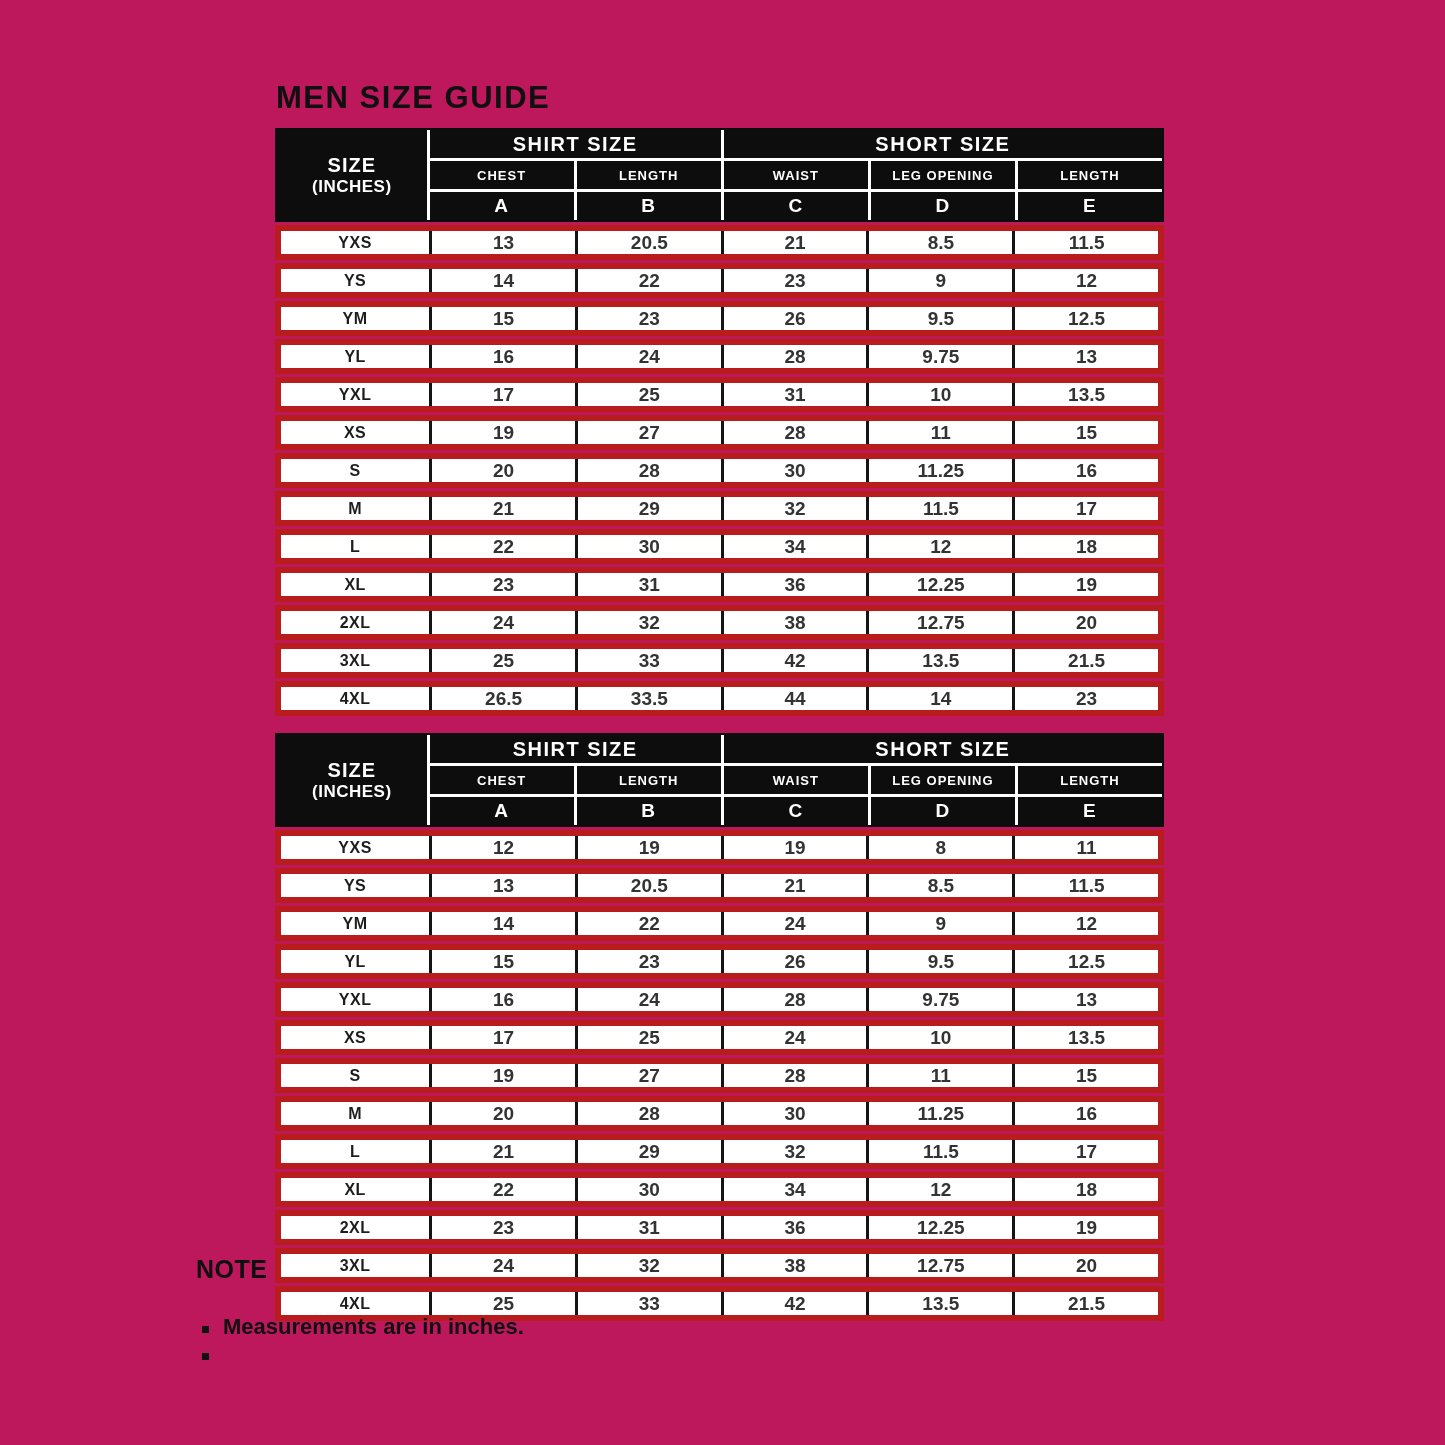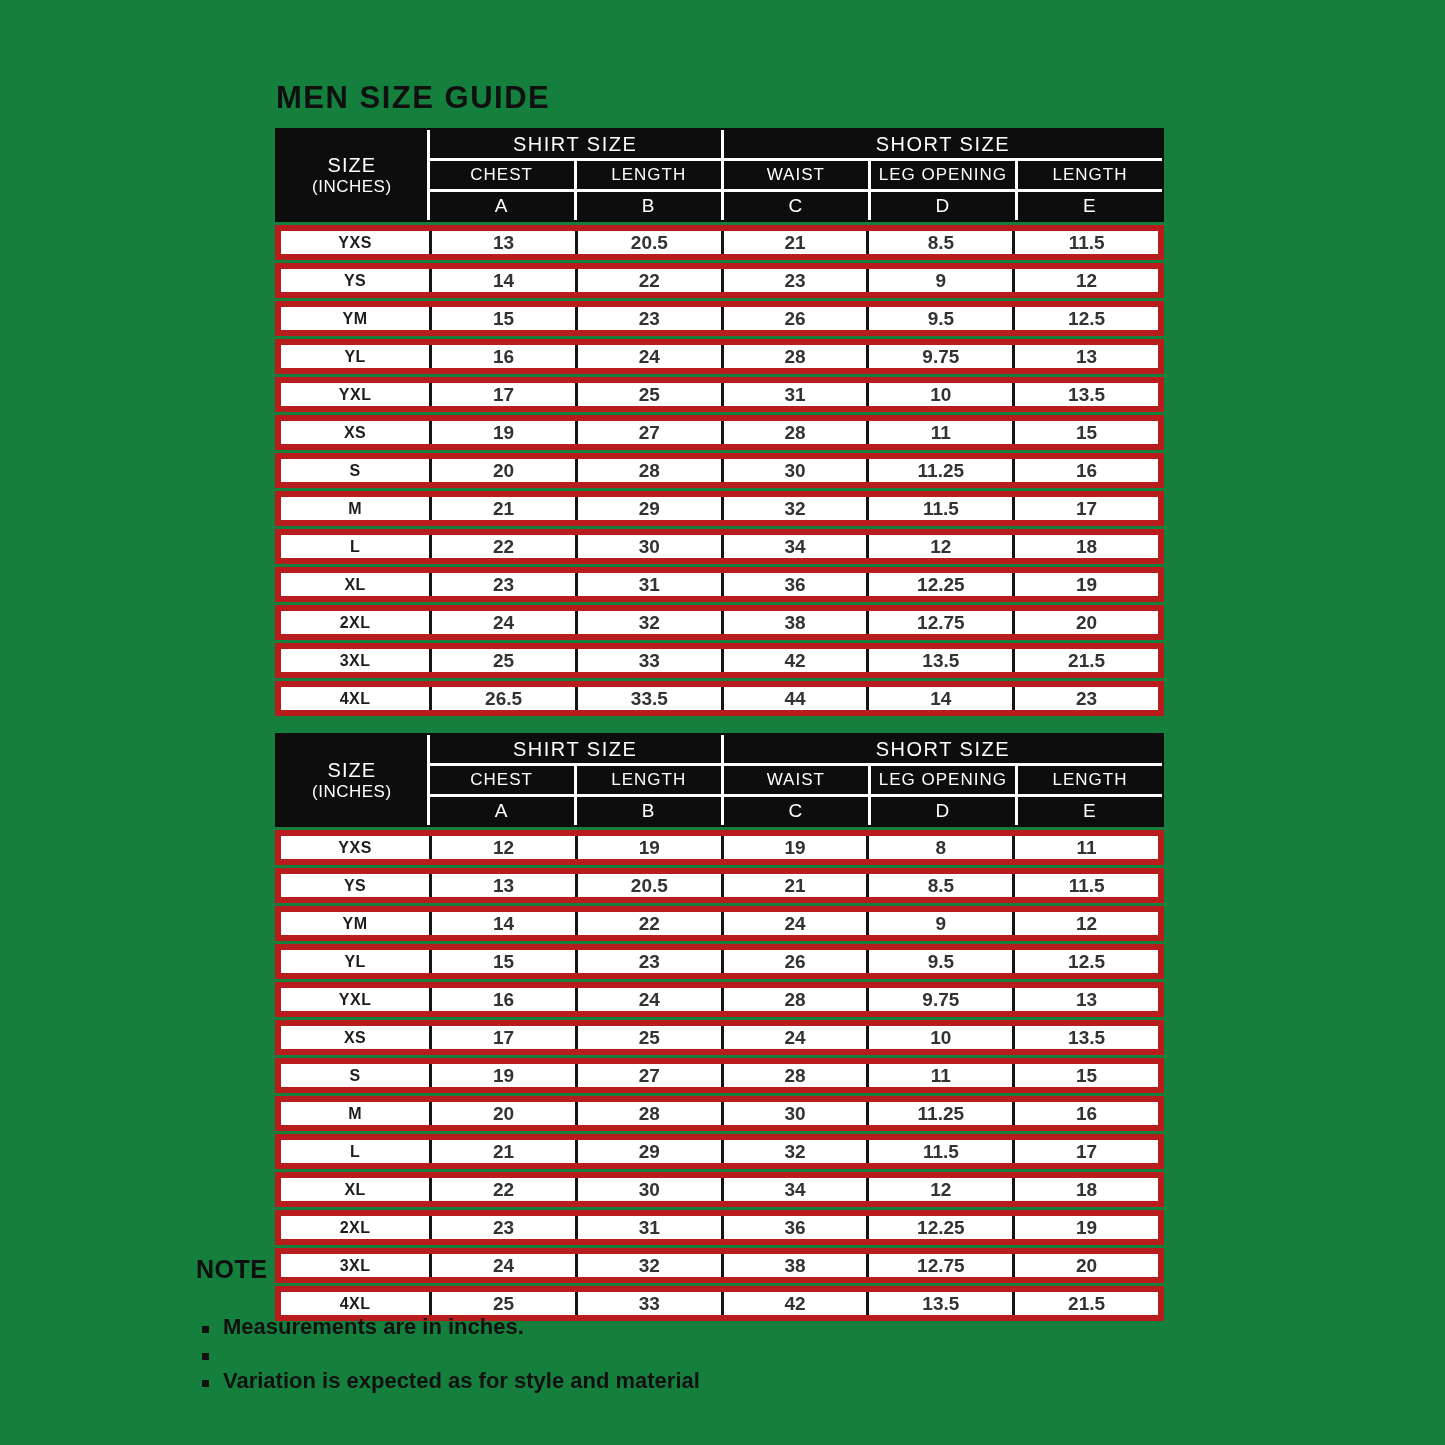--- a/index.html
+++ b/index.html
@@ -1,20 +1,20 @@
 <!DOCTYPE html>
 <html><head>
 <meta charset="utf-8">
 <style>
   html, body { margin: 0; padding: 0; background: #fff; }
   .page {
     position: relative;
     width: 1445px;
     height: 1445px;
-    background: #15803d;
+    background: #be185d;
     font-family: "Liberation Sans", "DejaVu Sans", sans-serif;
     overflow: hidden;
   }
 
   .guide-title {
     position: absolute;
     left: 276px;
     font-size: 31px;
     font-weight: bold;
     letter-spacing: 1.5px;
@@ -40,35 +40,35 @@
     gap: 3px;
     background: #ffffff;
     border: 2px solid #0c0c0c;
   }
   .hcell {
     background: #0d0d0d;
     color: #ffffff;
     display: flex;
     align-items: center;
     justify-content: center;
-    font-weight: normal;
+    font-weight: bold;
     text-align: center;
   }
   .hsize {
     grid-column: 1;
     grid-row: 1 / span 3;
     flex-direction: column;
     line-height: 1.2;
   }
   .hsize .main { font-size: 20px; letter-spacing: 1px; }
   .hsize .sub  { font-size: 17px; letter-spacing: 0.5px; }
   .hgroup { font-size: 20px; letter-spacing: 1.5px; }
   .g-shirt { grid-column: 2 / span 2; grid-row: 1; }
   .g-short { grid-column: 4 / span 3; grid-row: 1; }
-  .hcol    { font-size: 17px; letter-spacing: 1px; grid-row: 2; text-align: center; }
+  .hcol    { font-size: 13px; letter-spacing: 1px; grid-row: 2; text-align: center; }
   .hletter { font-size: 19px; letter-spacing: 1px; grid-row: 3; }
 
   
   .tbl-body { display: block; }
   .trow {
     display: grid;
     grid-template-columns: 16.9% 1fr 1fr 1fr 1fr 1fr;
     gap: 3px;
     background: #141414;          
     border: 6px solid #b91c1c;
@@ -392,20 +392,16 @@
   <div class="note-section">
     <div class="note-title">NOTE</div>
     <div class="note-list">
         <div class="note-item">
           <span class="bullet-square"></span>
           <span>Measurements are in inches.</span>
         </div>
         <div class="note-item">
           <span class="bullet-square"></span>
         </div>
-        <div class="note-item">
-          <span class="bullet-square"></span>
-          <span>Variation is expected as for style and material</span>
-        </div>
       </div>
   </div>
 
 </div>
 
 </body></html>

